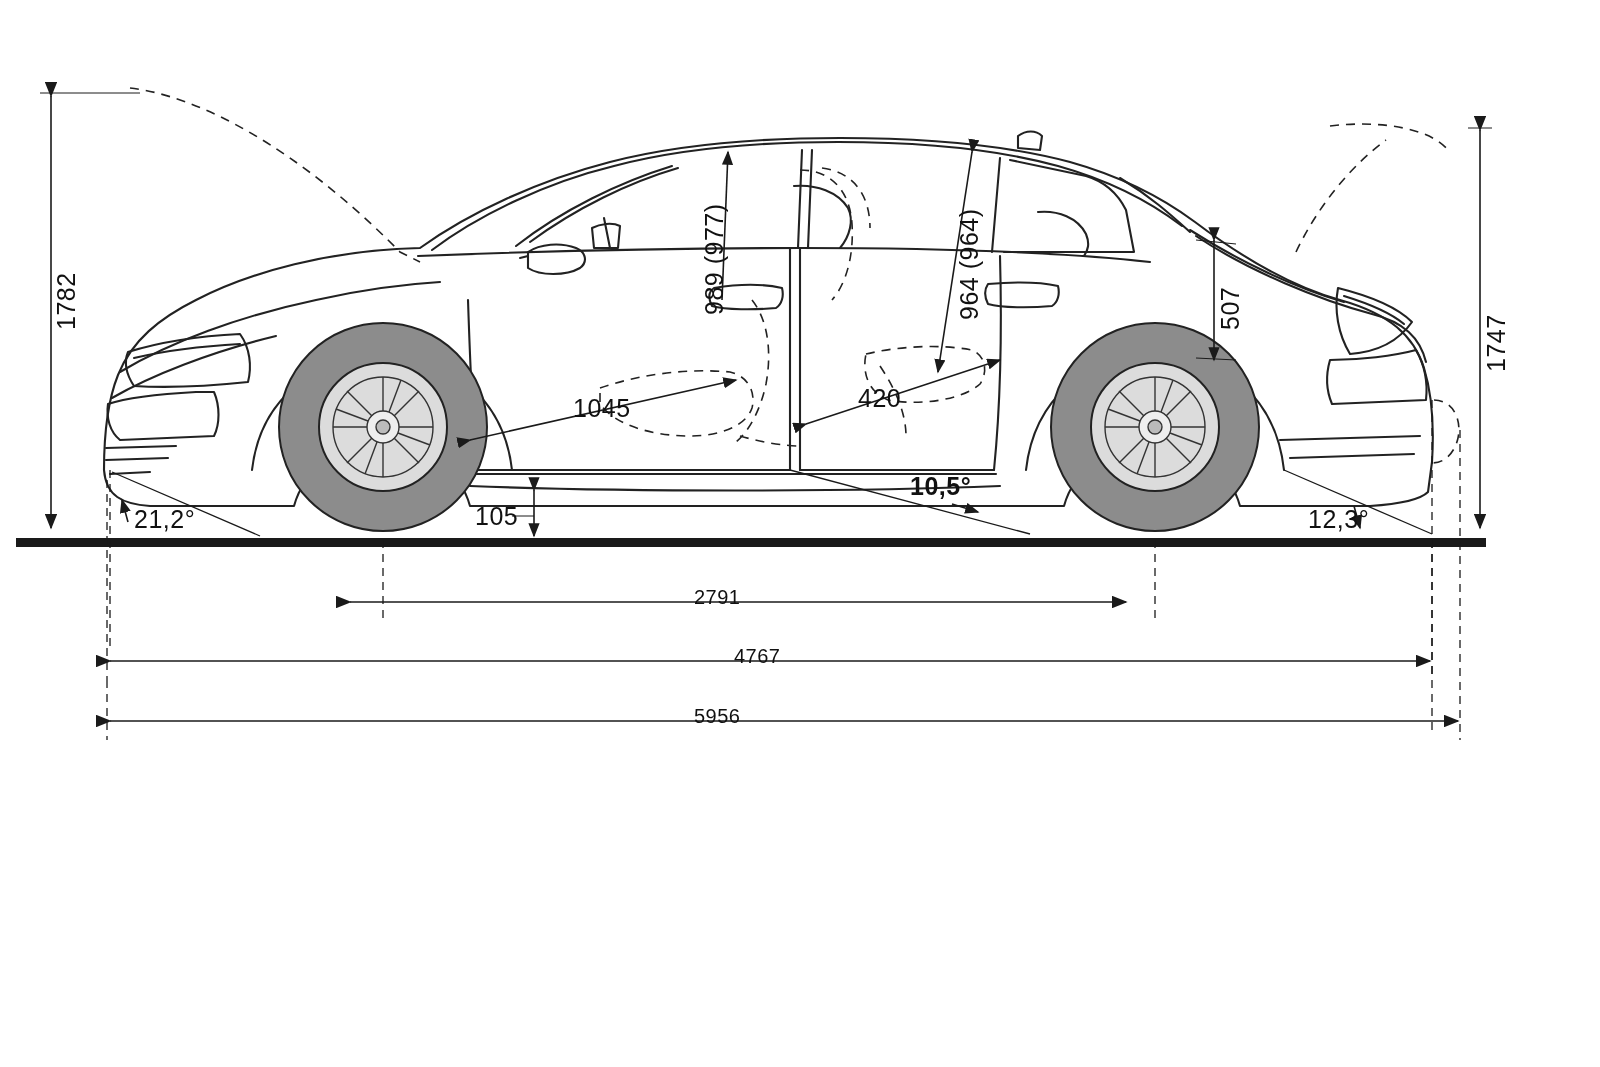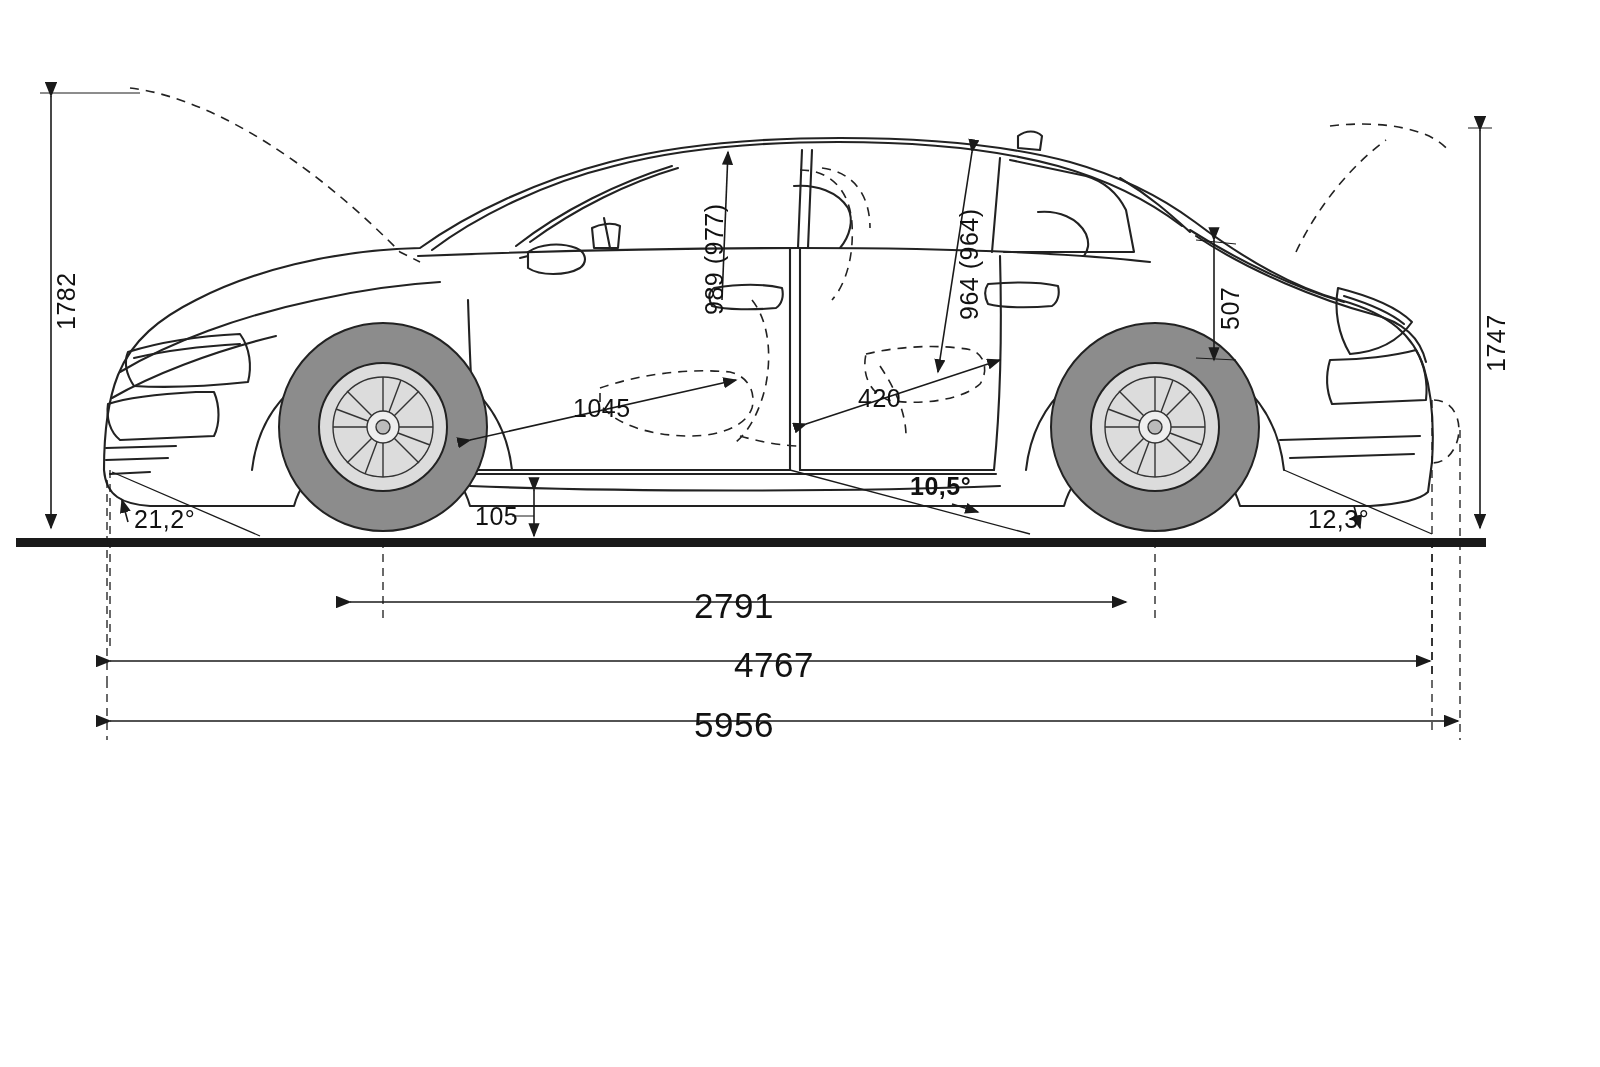--- a/index.html
+++ b/index.html
@@ -28,21 +28,21 @@
     font-size: 25px;
     color: #111111;
     white-space: nowrap;
     letter-spacing: 0.5px;
   }
   .dim-label.vert {
     transform-origin: 0 0;
     transform: rotate(-90deg);
   }
   .dim-label.big {
-    font-size: 35px;
+    font-size: 20px;
   }
 </style>
 </head>
 <body>
 
 <div id="root">
 
   <svg id="drawing" viewBox="0 0 1600 1067">
     <defs>
       <marker id="arr" markerWidth="10" markerHeight="8" refX="9" refY="4" orient="auto">

